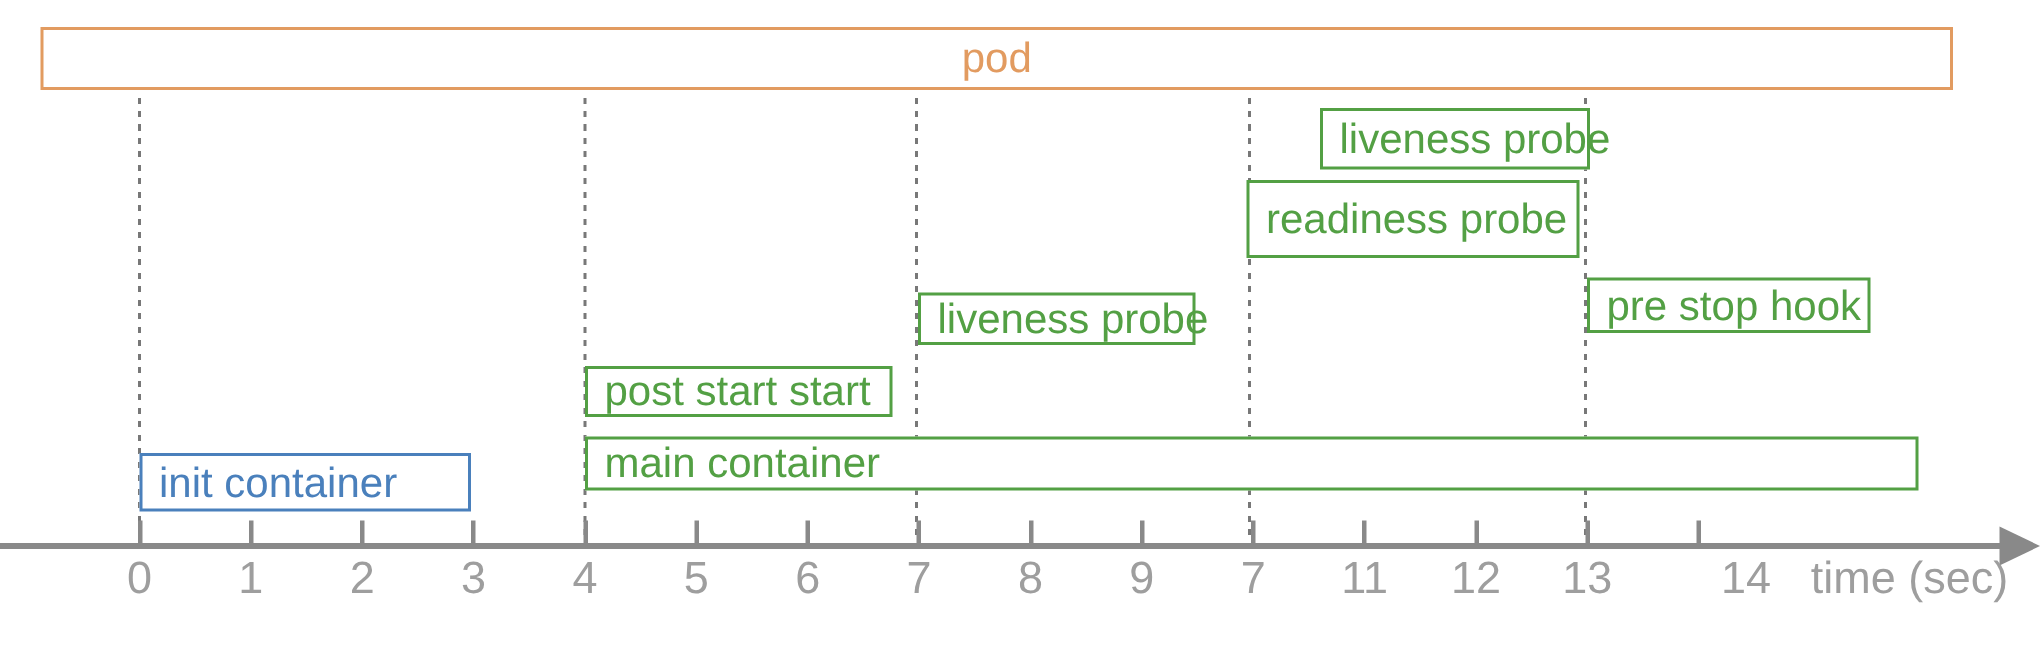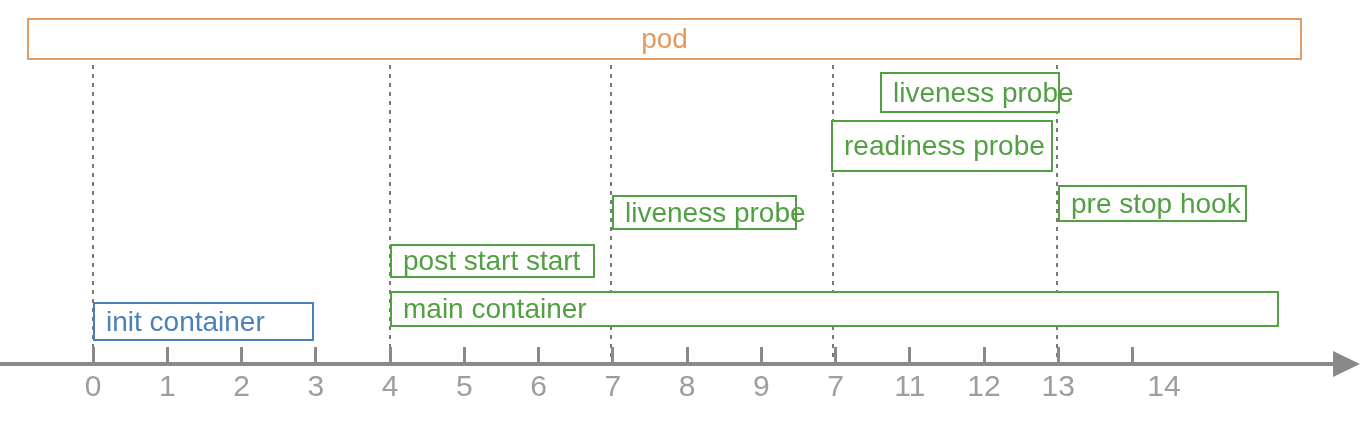--- a/index.html
+++ b/index.html
@@ -140,13 +140,14 @@
       <div class="tick-label" style="left: 795.5px;">7</div>
       <div class="tick" style="left: 908.25px;"></div>
       <div class="tick-label" style="left: 869.75px;">11</div>
       <div class="tick" style="left: 982.5px;"></div>
       <div class="tick-label" style="left: 944px;">12</div>
       <div class="tick" style="left: 1056.75px;"></div>
       <div class="tick-label" style="left: 1018.25px;">13</div>
       <div class="tick" style="left: 1131px;"></div>
       <div class="tick-label" style="left: 1124px;">14</div>
     </div>
+  <div class="axis-title">time (sec)</div>
 </div>
 
 </body></html>

